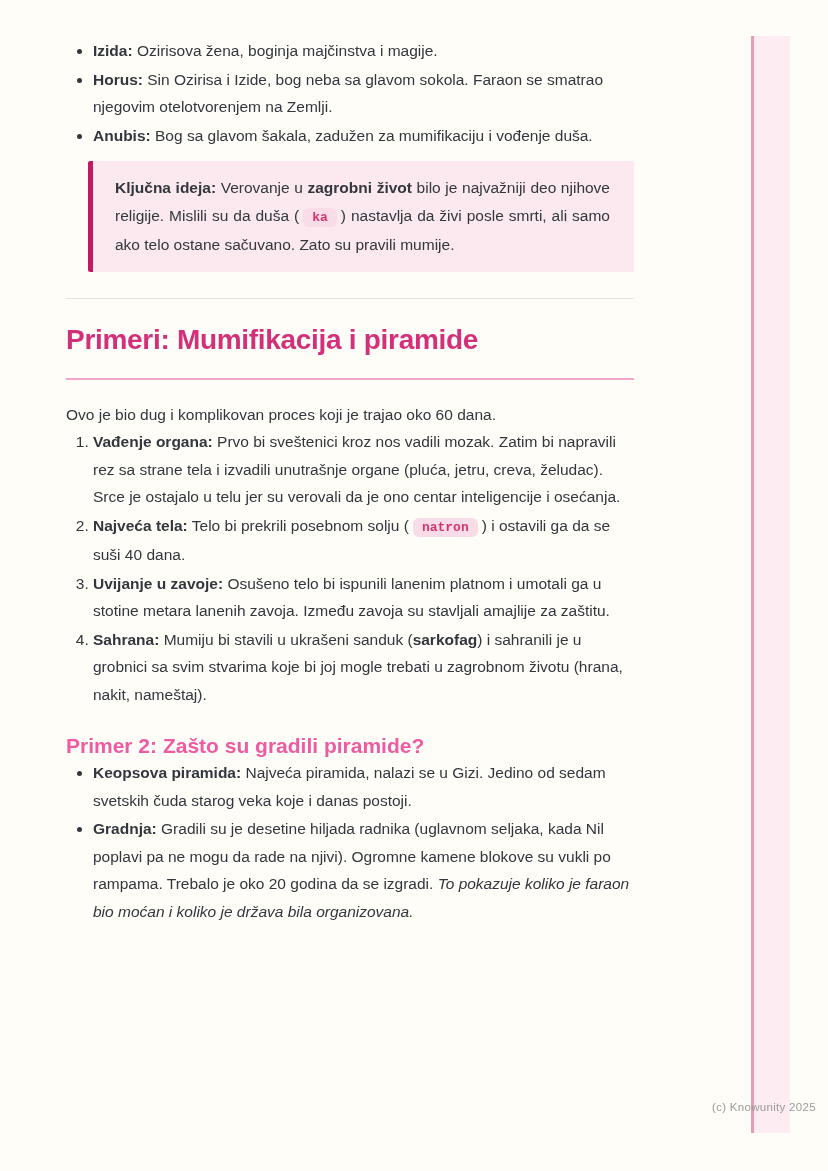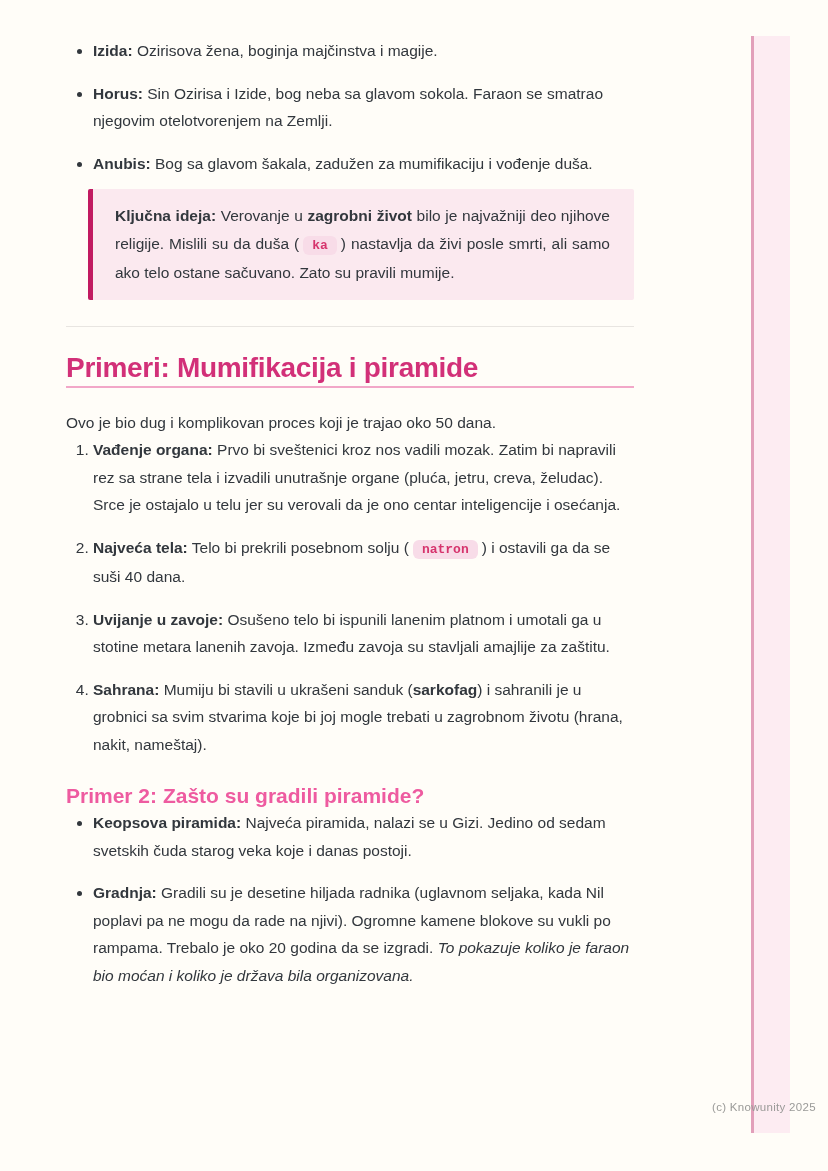--- a/index.html
+++ b/index.html
@@ -47,21 +47,21 @@
     font-size: 15.5px;
     line-height: 27.5px;
     z-index: 2;
   }
   ul.doc-list, ol.doc-list {
     margin: 0;
     padding-left: 27px;
   }
   ul.doc-list { list-style: disc; }
   ol.doc-list { list-style: decimal; }
-  .doc-list li + li { margin-top: 15px; }
+  .doc-list li + li { margin-top: 1px; }
   .doc-list li::marker { color: var(--body-color); }
   .callout {
     margin-top: 12px;
     background: var(--callout-bg);
     border-left: 5px solid var(--callout-border);
     border-radius: 2px;
     padding: 13px 24px 13px 22px;
     text-align: justify;
     margin-left: 22px;
   }
@@ -71,21 +71,21 @@
     margin: 26px 0 0 0;
   }
   h2.section-title {
     margin: 22px 0 0 0;
     font-size: 28px;
     line-height: 37px;
     font-weight: 700;
     letter-spacing: -0.3px;
     color: var(--accent-dark);
     border-bottom: 2px solid var(--underline-color);
-    padding-bottom: 0;
+    padding-bottom: 20px;
   }
   h3.sub-title {
     margin: 24px 0 0 0;
     font-size: 21px;
     line-height: 27px;
     font-weight: 700;
     color: var(--accent-light);
   }
   p.para { margin: 21px 0 0 0; }
   p.justified { text-align: justify; }
@@ -129,21 +129,21 @@
 
   <div class="callout">
     <span><span class="seg-bold">Ključna ideja:</span><span class="seg-normal"> Verovanje u </span><span class="seg-bold">zagrobni život</span><span class="seg-normal"> bilo je najvažniji deo njihove religije. Mislili su da duša (</span><span class="seg-code">ka</span><span class="seg-normal">) nastavlja da živi posle smrti, ali samo ako telo ostane sačuvano. Zato su pravili mumije.</span></span>
   </div>
 
   <hr class="divider">
 
   <h2 class="section-title">Primeri: Mumifikacija i piramide</h2>
 
 
-  <p class="para">Ovo je bio dug i komplikovan proces koji je trajao oko 50 dana.</p>
+  <p class="para">Ovo je bio dug i komplikovan proces koji je trajao oko 60 dana.</p>
 
   <ol class="doc-list list-block">
     <li><span class="seg-bold">Vađenje organa:</span><span class="seg-normal"> Prvo bi sveštenici kroz nos vadili mozak. Zatim bi napravili rez sa strane tela i izvadili unutrašnje organe (pluća, jetru, creva, želudac). Srce je ostajalo u telu jer su verovali da je ono centar inteligencije i osećanja.</span></li>
     <li><span class="seg-bold">Najveća tela:</span><span class="seg-normal"> Telo bi prekrili posebnom solju (</span><span class="seg-code">natron</span><span class="seg-normal">) i ostavili ga da se suši 40 dana.</span></li>
     <li><span class="seg-bold">Uvijanje u zavoje:</span><span class="seg-normal"> Osušeno telo bi ispunili lanenim platnom i umotali ga u stotine metara lanenih zavoja. Između zavoja su stavljali amajlije za zaštitu.</span></li>
     <li><span class="seg-bold">Sahrana:</span><span class="seg-normal"> Mumiju bi stavili u ukrašeni sanduk (</span><span class="seg-bold">sarkofag</span><span class="seg-normal">) i sahranili je u grobnici sa svim stvarima koje bi joj mogle trebati u zagrobnom životu (hrana, nakit, nameštaj).</span></li>
   </ol>
 
   <h3 class="sub-title">Primer 2: Zašto su gradili piramide?</h3>
 

